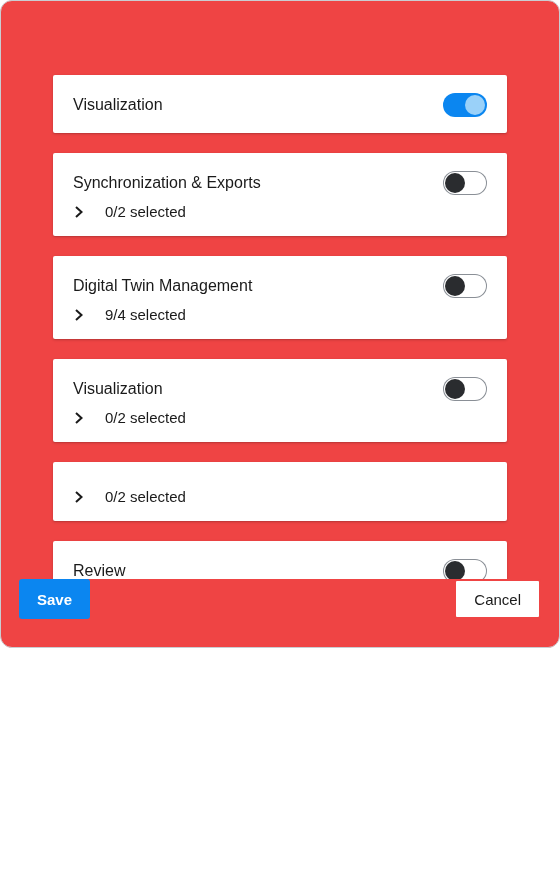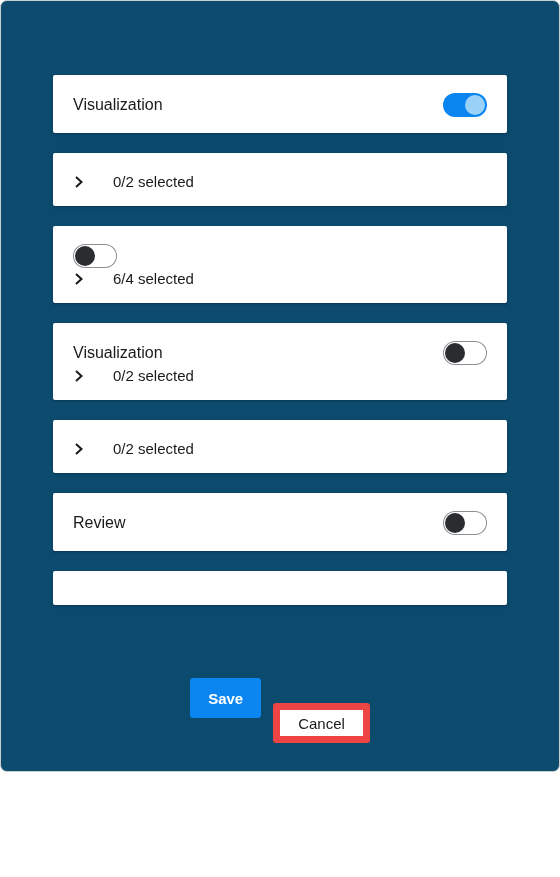--- a/index.html
+++ b/index.html
@@ -4,24 +4,24 @@
   <style>
     * { box-sizing: border-box; margin: 0; padding: 0; }
     body {
       font-family: -apple-system, BlinkMacSystemFont, "Segoe UI", Arial, sans-serif;
       background: #fff;
       width: 560px;
       height: 877px;
     }
     .panel {
       width: 560px;
-      height: 772px;
+      height: 648px;
       border: 1px solid #c9cdd2;
-      border-radius: 7px;
-      background: #0c4a6e;
+      border-radius: 12px;
+      background: #ef4444;
       display: flex;
       flex-direction: column;
       padding: 0;
     }
     .content-area {
       flex: 1;
       overflow: auto;
       padding: 74px 52px 20px 52px;
     }
     .section-card {
@@ -35,24 +35,24 @@
       display: flex;
       align-items: center;
       justify-content: space-between;
     }
     .section-title {
       font-size: 16px;
       color: #1a1a1a;
       font-weight: 400;
     }
     .sub-row {
-      margin-top: 2px;
+      margin-top: 8px;
       display: flex;
       align-items: center;
-      gap: 28px;
+      gap: 20px;
     }
     .chev {
       width: 12px;
       height: 12px;
       display: inline-block;
     }
     .chev svg { display: block; }
     .sub-text {
       font-size: 15px;
       color: #1a1a1a;
@@ -86,21 +86,21 @@
       background: #ffffff;
       box-shadow: inset 0 0 0 1px #8a8f96;
     }
     .toggle.off .knob {
       left: 2px;
       background: #2a2c2f;
     }
     
     .footer {
       display: flex;
-      justify-content: center;
+      justify-content: space-between;
       gap: 12px;
       padding: 0 18px 28px 18px;
     }
     .btn {
       height: 40px;
       padding: 0 18px;
       font-size: 15px;
       border-radius: 3px;
       cursor: pointer;
       display: inline-flex;
@@ -109,63 +109,69 @@
     }
     .btn-primary {
       background: #0b86f0;
       color: #ffffff;
       border: none;
       font-weight: 600;
     }
     .btn-secondary {
       background: #ffffff;
       color: #1a1a1a;
-      border: 7px solid #ef4444;
-      margin-top: 25px;
+      border: 2px solid #ef4444;
     }
   </style>
 </head>
 <body>
 
 <div class="panel">
   <div class="content-area">
 
     <div class="section-card">
       <div class="section-header">
         <span class="section-title">Visualization</span>
         <div class="toggle on">
             <div class="knob"></div>
           </div>
       </div>
     </div>
 
     <div class="section-card">
+      <div class="section-header">
+        <span class="section-title">Synchronization &amp; Exports</span>
+        <div class="toggle off">
+            <div class="knob"></div>
+          </div>
+      </div>
       <div class="sub-row">
         <span class="chev">
           <svg width="12" height="12" viewBox="0 0 12 12">
               <path d="M3 1 L8.5 6 L3 11" fill="none" stroke="#1a1a1a" stroke-width="2"></path>
             </svg>
         </span>
         <span class="sub-text">0/2 selected</span>
       </div>
     </div>
 
     <div class="section-card">
       <div class="section-header">
-        <div class="toggle off">
-            <div class="knob"></div>
-          </div>
-      </div>
-      <div class="sub-row">
-        <span class="chev">
-          <svg width="12" height="12" viewBox="0 0 12 12">
-              <path d="M3 1 L8.5 6 L3 11" fill="none" stroke="#1a1a1a" stroke-width="2"></path>
-            </svg>
-        </span>
-        <span class="sub-text">6/4 selected</span>
+        <span class="section-title">Digital Twin Management</span>
+        <div class="toggle off">
+            <div class="knob"></div>
+          </div>
+      </div>
+      <div class="sub-row">
+        <span class="chev">
+          <svg width="12" height="12" viewBox="0 0 12 12">
+              <path d="M3 1 L8.5 6 L3 11" fill="none" stroke="#1a1a1a" stroke-width="2"></path>
+            </svg>
+        </span>
+        <span class="sub-text">9/4 selected</span>
       </div>
     </div>
 
     <div class="section-card">
       <div class="section-header">
         <span class="section-title">Visualization</span>
         <div class="toggle off">
             <div class="knob"></div>
           </div>
       </div>

